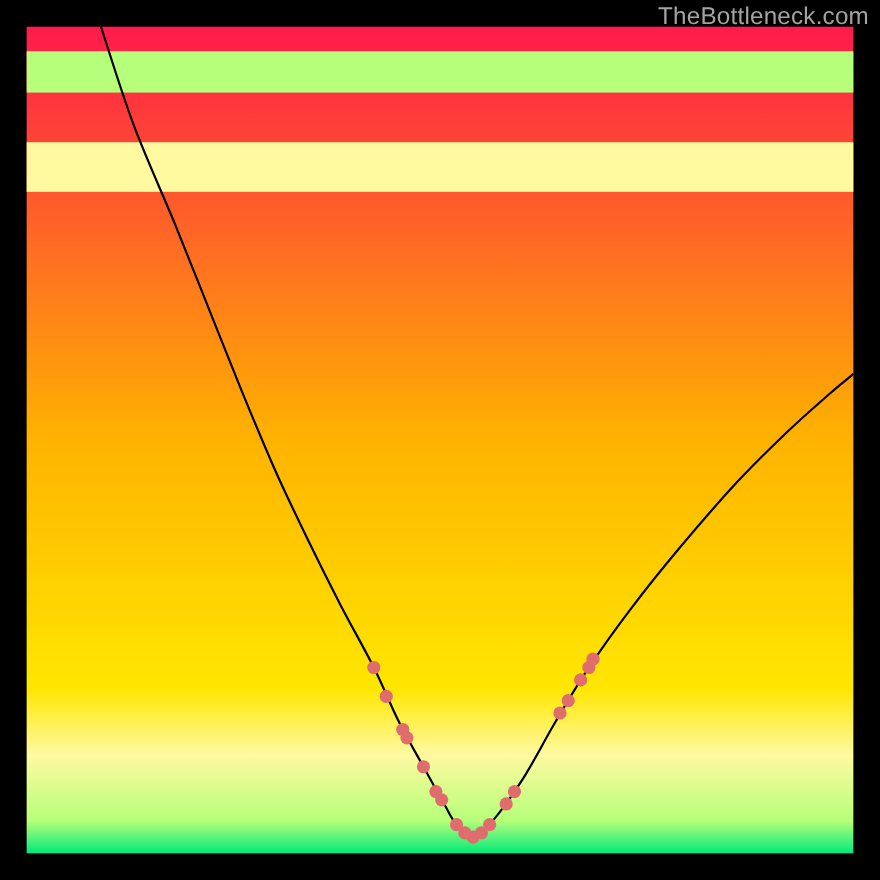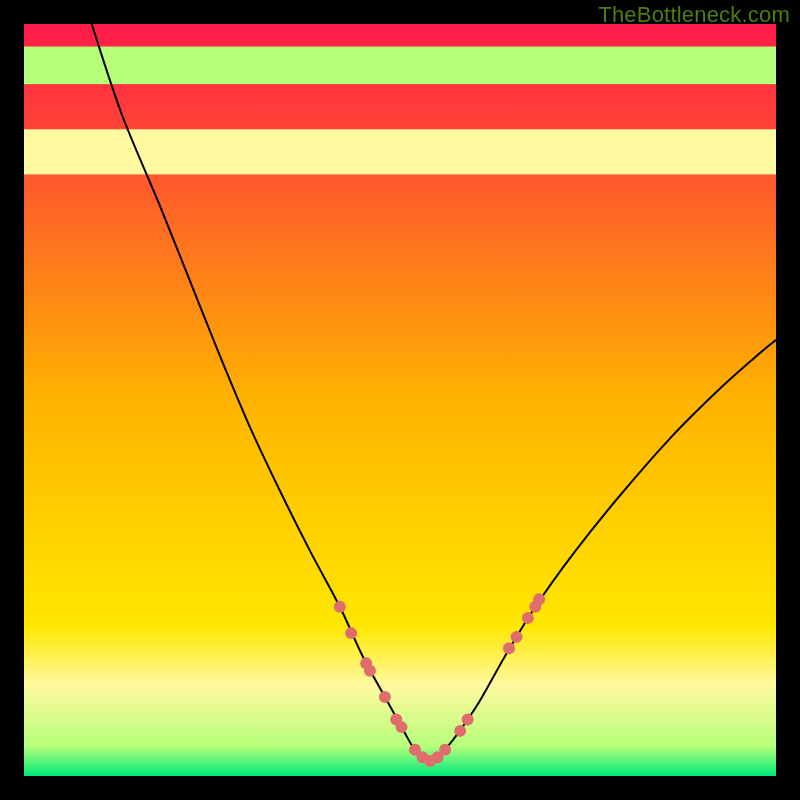--- a/index.html
+++ b/index.html
@@ -23,21 +23,21 @@
     position: absolute;
     left: 0;
     top: 0;
     width: 752px;
     height: 752px;
   }
   .watermark {
     position: absolute;
     top: 2px;
     right: 10px;
-    color: #4d7c0f;
+    color: #a3a3a3;
     font-size: 22px;
     font-weight: 500;
     letter-spacing: 0.2px;
     margin-left: 12px;
   }
   svg { display: block; }
 </style>
 </head>
 <body>
 

